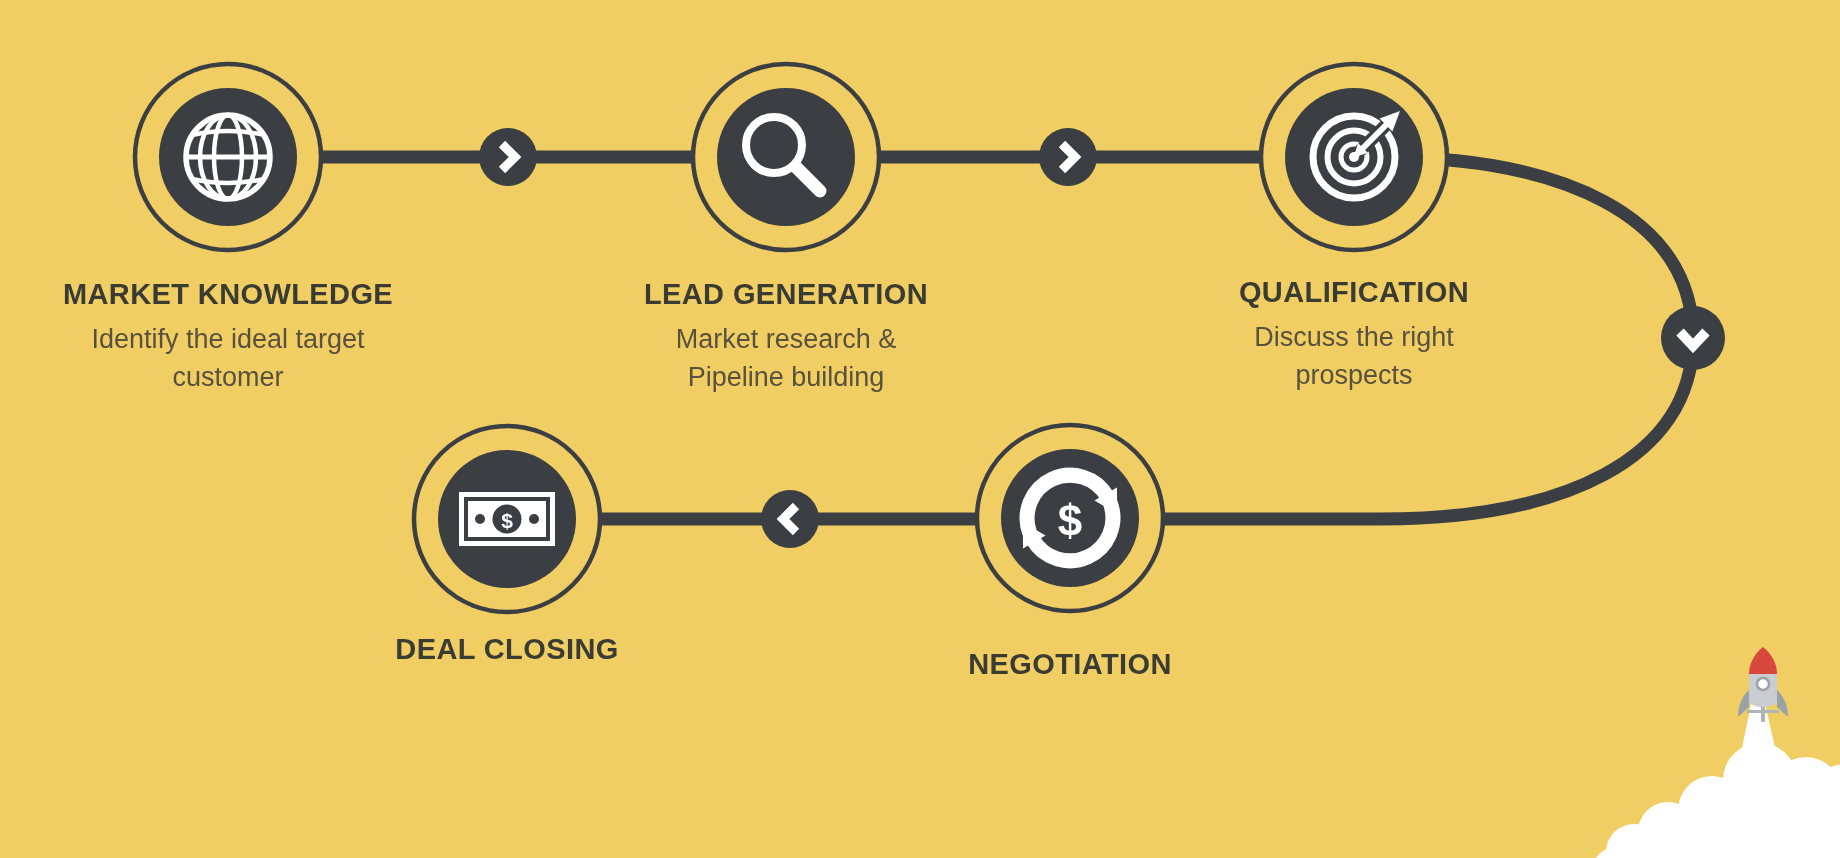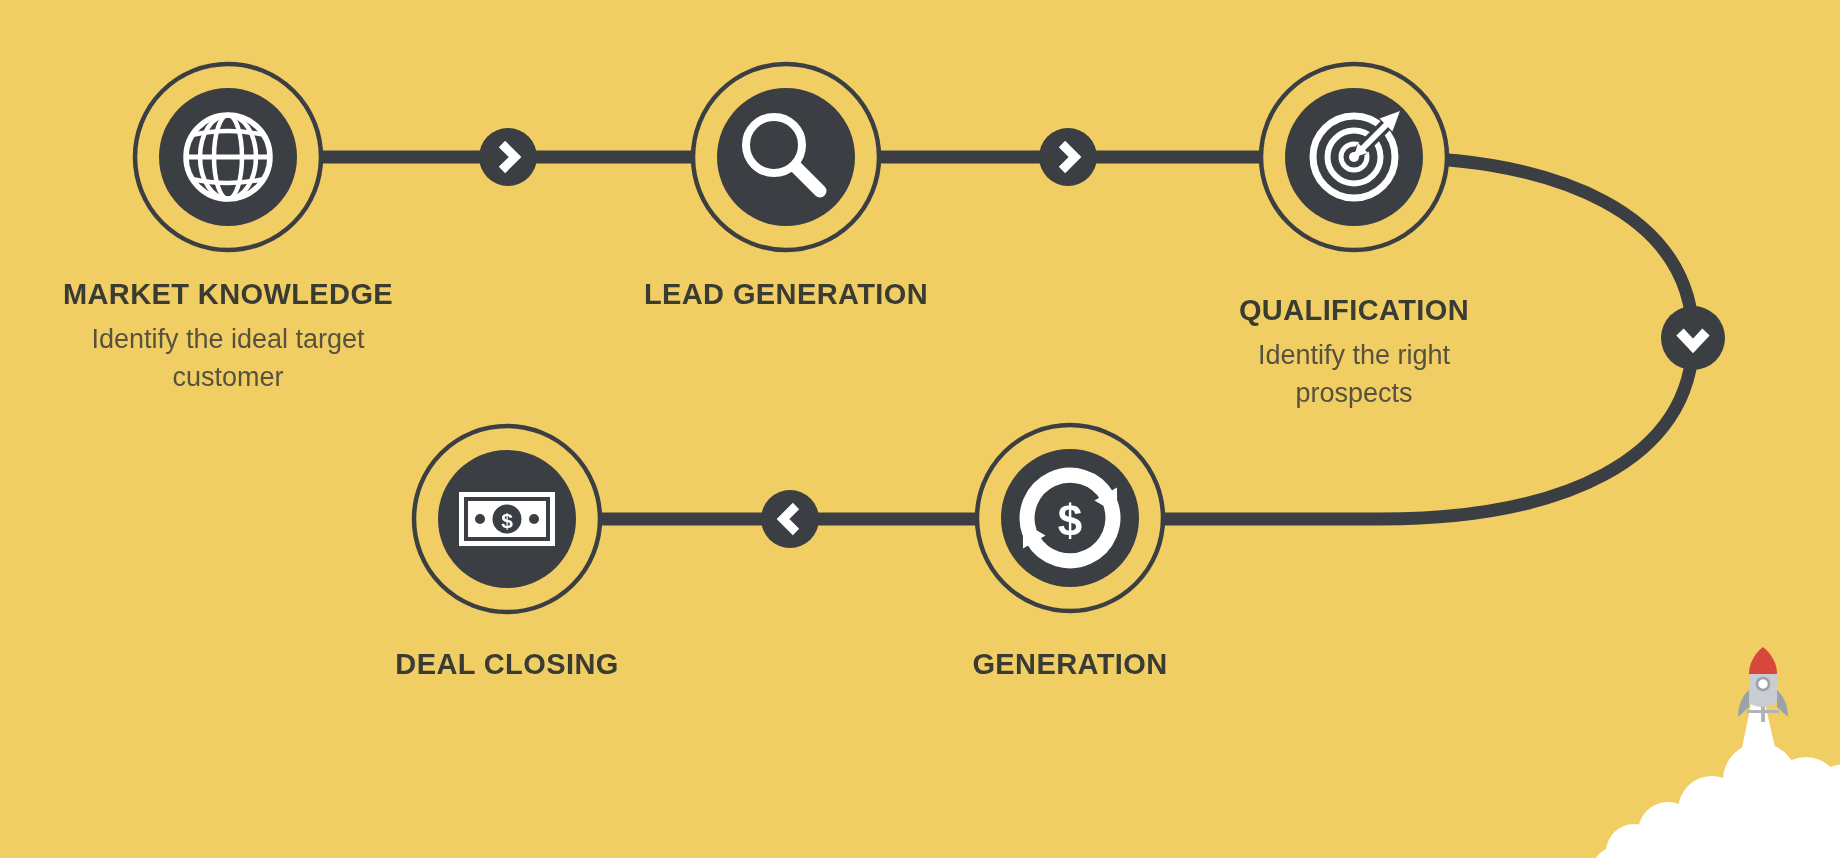--- a/index.html
+++ b/index.html
@@ -13,23 +13,23 @@
   .step-title {
     font-size:29px; font-weight:bold; color:#3A3B33;
     letter-spacing:0.4px; margin:0 0 9px 0;
   }
   .step-desc {
     font-size:27px; color:#57513E; line-height:38px;
     white-space:pre-line; margin:0;
   }
   .pos-step1 { left:-2px;  top:278px; }
   .pos-step2 { left:556px; top:278px; }
-  .pos-step3 { left:1124px;top:294px; }
+  .pos-step3 { left:1124px;top:276px; }
   .pos-step4 { left:840px; top:648px; }
-  .pos-step5 { left:277px; top:648px; }
+  .pos-step5 { left:277px; top:633px; }
 </style>
 </head>
 <body>
 
 <div class="stage">
 
   <svg class="scene" width="1840" height="858" viewBox="0 0 1840 858">
 
     <path d="M 228 157 H 1380 C 1560 157, 1693 215, 1693 338
              C 1693 461, 1560 519, 1380 519 H 507" fill="none" stroke="#3B3E42" stroke-width="13"></path>
@@ -151,29 +151,31 @@
   </svg>
 
   <div class="step-label pos-step1">
     <div class="step-title">MARKET KNOWLEDGE</div>
     <div class="step-desc">Identify the ideal target
 customer</div>
   </div>
 
   <div class="step-label pos-step2">
     <div class="step-title">LEAD GENERATION</div>
+    <div class="step-desc">Market research &amp;
+Pipeline building</div>
   </div>
 
   <div class="step-label pos-step3">
     <div class="step-title">QUALIFICATION</div>
-    <div class="step-desc">Identify the right
+    <div class="step-desc">Discuss the right
 prospects</div>
   </div>
 
   <div class="step-label pos-step4">
-    <div class="step-title">GENERATION</div>
+    <div class="step-title">NEGOTIATION</div>
   </div>
 
   <div class="step-label pos-step5">
     <div class="step-title">DEAL CLOSING</div>
   </div>
 
 </div>
 
 </body></html>

